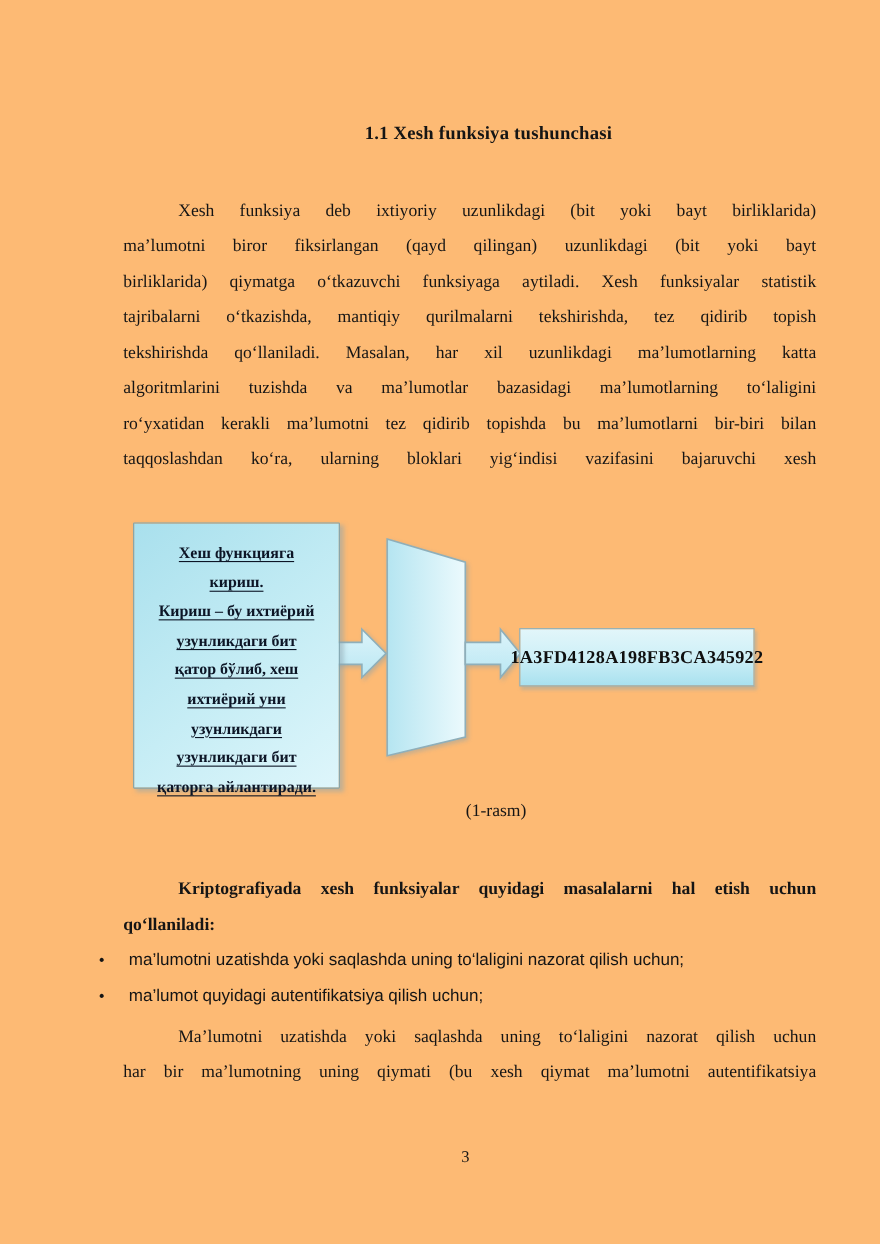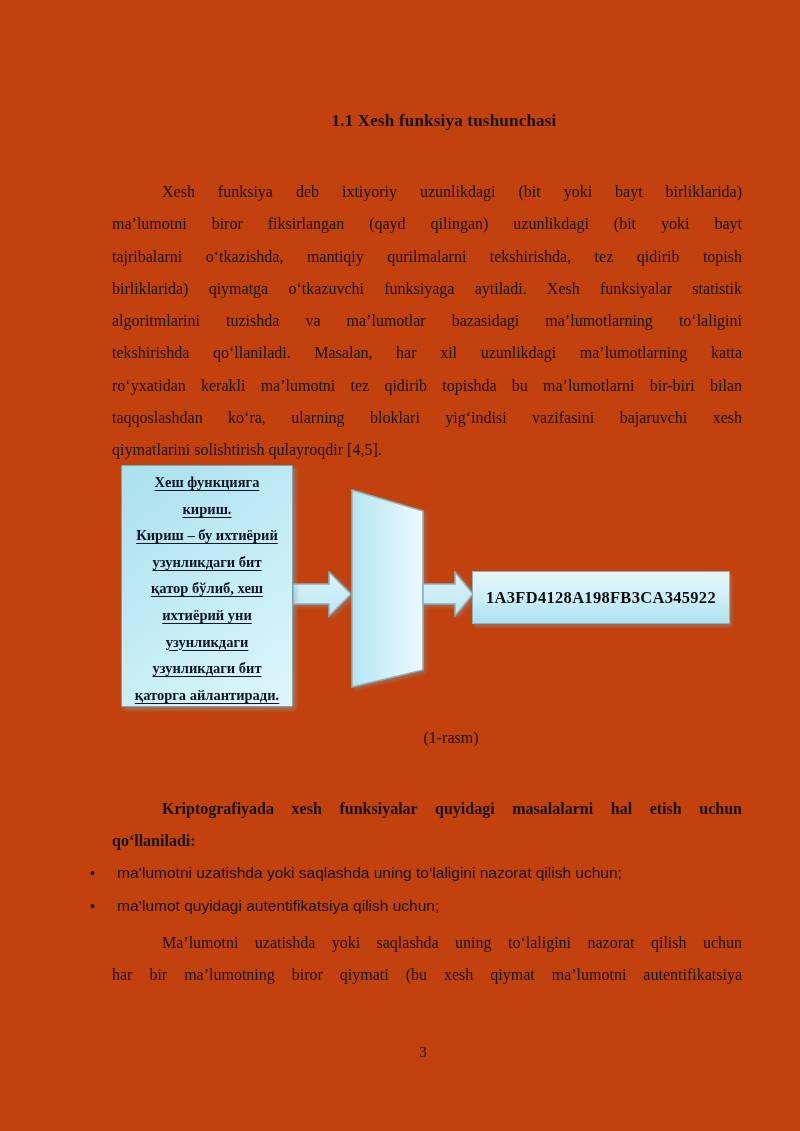--- a/index.html
+++ b/index.html
@@ -1,46 +1,46 @@
 <!DOCTYPE html>
 <html><head>
 <meta charset="utf-8">
 <style>
   html,body{margin:0;padding:0;background:#ffffff;}
   .page{
-    position:relative;width:800px;height:1131px;background:#c2410c;
+    position:relative;width:800px;height:1131px;background:#fdba74;
     font-family:"Liberation Serif", serif;color:#151515;overflow:hidden;
   }
   .title{
     position:absolute;top:111px;left:144px;width:600px;text-align:center;
     font-size:17px;font-weight:bold;letter-spacing:.2px;
   }
   .para{position:absolute;left:112px;width:630px;font-size:16px;line-height:32.3px;}
   .jline{text-align:justify;text-align-last:justify;white-space:normal;}
   .jline.first{text-indent:50px;}
   .jline.end{text-align-last:left;}
   .p1{top:141px;margin-top:35px;} .p2{top:793px;font-weight:bold;} .p3{top:927px;}
 
   
   .fig-svg{position:absolute;left:100px;top:460px;width:660px;height:270px;}
   .shape{stroke-width:1.5;filter:drop-shadow(2px 2px 2px rgba(130,160,175,.45));}
   .input-box{
-    position:absolute;left:121px;top:465px;width:172px;height:242px;box-sizing:border-box;
+    position:absolute;left:121px;top:475px;width:188px;height:242px;box-sizing:border-box;
     border:1.5px solid #7fa3ad;border-radius:1px;
     background:linear-gradient(140deg,#a9e0ed 0%,#c6edf5 55%,#def6fb 100%);
     box-shadow:3px 3px 4px rgba(140,165,175,.5);
-    padding-top:3px;
+    padding-top:14px;
   }
   .ibline{
     height:26.6px;line-height:26.6px;text-align:center;
     font-size:14.5px;font-weight:600;color:#0c1526;
     text-decoration:underline;text-underline-offset:3px;
   }
   .hash-box{
-    position:absolute;left:472px;top:571px;width:258px;height:53px;box-sizing:border-box;
+    position:absolute;left:472px;top:571px;width:214px;height:53px;box-sizing:border-box;
     border:1px solid #8fb0ba;
     background:linear-gradient(180deg,#e2f6fa 0%,#cff0f7 48%,#a9e1ef 100%);
     box-shadow:2px 3px 3px rgba(130,165,180,.4);
     display:flex;align-items:center;justify-content:center;
     font-size:16.5px;font-weight:bold;color:#101010;letter-spacing:.3px;
   }
   .caption{position:absolute;top:729px;left:451px;transform:translateX(-50%);font-size:16px;}
 
   
   .bullets{position:absolute;left:90px;top:864px;width:652px;
@@ -53,27 +53,26 @@
 </head>
 <body>
 
 <div class="page">
 
   <div class="title">1.1 Xesh funksiya tushunchasi</div>
 
   <div class="para p1">
     <div class="jline first">Xesh funksiya deb ixtiyoriy uzunlikdagi (bit yoki bayt birliklarida)</div>
     <div class="jline">ma’lumotni biror fiksirlangan (qayd qilingan) uzunlikdagi (bit yoki bayt</div>
+    <div class="jline">birliklarida) qiymatga o‘tkazuvchi funksiyaga aytiladi. Xesh funksiyalar statistik</div>
     <div class="jline">tajribalarni o‘tkazishda, mantiqiy qurilmalarni tekshirishda, tez qidirib topish</div>
-    <div class="jline">birliklarida) qiymatga o‘tkazuvchi funksiyaga aytiladi. Xesh funksiyalar statistik</div>
+    <div class="jline">tekshirishda qo‘llaniladi. Masalan, har xil uzunlikdagi ma’lumotlarning katta</div>
     <div class="jline">algoritmlarini tuzishda va ma’lumotlar bazasidagi ma’lumotlarning to‘laligini</div>
-    <div class="jline">tekshirishda qo‘llaniladi. Masalan, har xil uzunlikdagi ma’lumotlarning katta</div>
     <div class="jline">ro‘yxatidan kerakli ma’lumotni tez qidirib topishda bu ma’lumotlarni bir-biri bilan</div>
     <div class="jline">taqqoslashdan ko‘ra, ularning bloklari yig‘indisi vazifasini bajaruvchi xesh</div>
-    <div class="jline end">qiymatlarini solishtirish qulayroqdir [4,5].</div>
   </div>
 
   <svg class="fig-svg" viewBox="0 0 660 270">
     <defs>
       <linearGradient id="gT" x1="0" y1="0" x2="1" y2="0">
         <stop offset="0" stop-color="#b5e5f1"></stop>
         <stop offset="1" stop-color="#ecfafd"></stop>
       </linearGradient>
       <linearGradient id="gA" x1="0" y1="0" x2="0" y2="1">
         <stop offset="0" stop-color="#ddf4fa"></stop>
@@ -114,18 +113,18 @@
       <span>ma’lumotni uzatishda yoki saqlashda uning to‘laligini nazorat qilish uchun;</span>
     </div>
     <div class="bullet-row">
       <span class="bullet-marker">•</span>
       <span>ma’lumot quyidagi autentifikatsiya qilish uchun;</span>
     </div>
   </div>
 
   <div class="para p3">
     <div class="jline first">Ma’lumotni uzatishda yoki saqlashda uning to‘laligini nazorat qilish uchun</div>
-    <div class="jline">har bir ma’lumotning biror qiymati (bu xesh qiymat ma’lumotni autentifikatsiya</div>
+    <div class="jline">har bir ma’lumotning uning qiymati (bu xesh qiymat ma’lumotni autentifikatsiya</div>
   </div>
 
   <div class="page-number">3</div>
 
 </div>
 
 </body></html>

